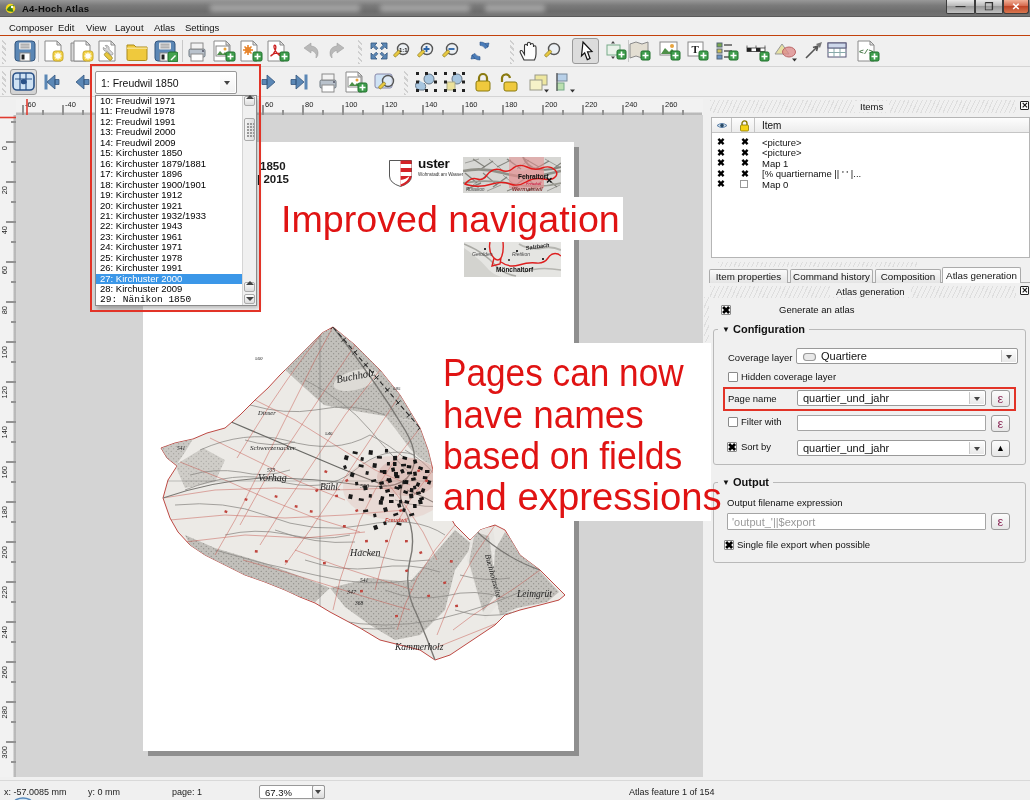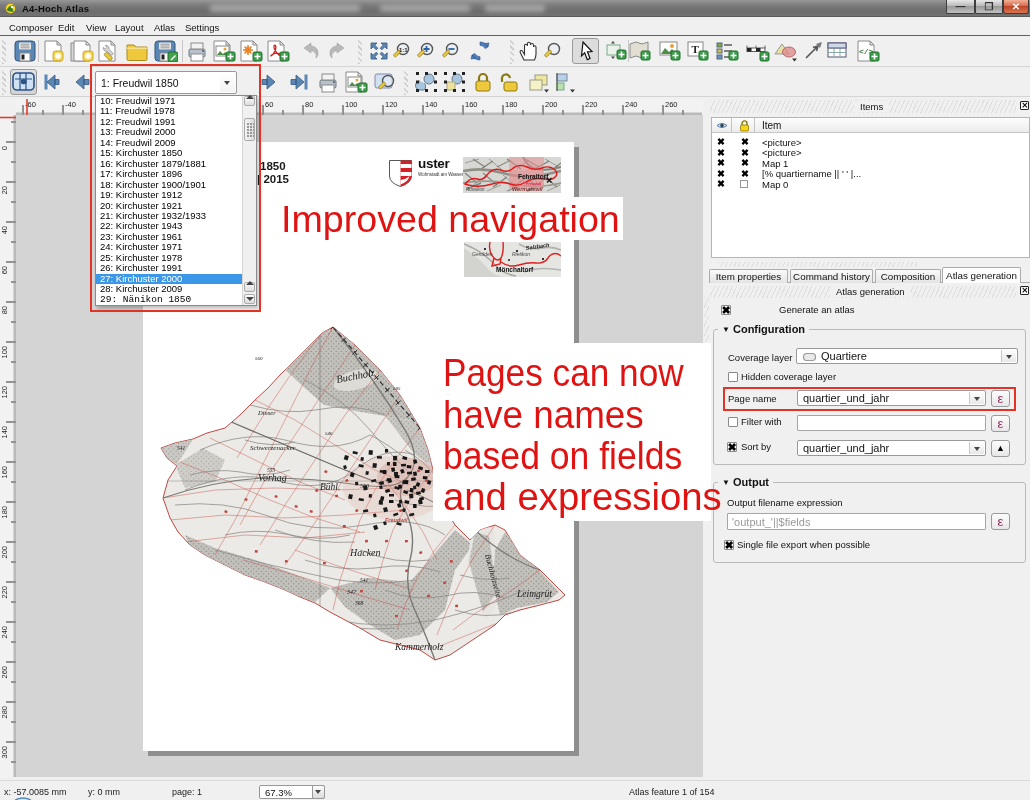--- a/index.html
+++ b/index.html
@@ -1560,21 +1560,21 @@
         <span class="txt">quartier_und_jahr</span>
         <span class="btn"></span>
       </div>
     <div class="epsbtn" style="left:281px;top:342.5px;color:#000;font-size:9px;">▲</div>
 
     <div class="grp" style="left:3px;top:385px;width:313px;height:81px;"></div>
     <div class="abs" style="left:8px;top:379px;background:#f0f0f0;padding:0 4px;font-size:11px;font-weight:bold;color:#111;">
       <span style="font-size:8px;vertical-align:1px;">▼</span>&nbsp;Output</div>
     <span class="lbl" style="left:17px;top:400px;">Output filename expression</span>
     <div class="abs" style="left:17px;top:416px;width:259px;height:17px;background:#fff;border:1px solid #a5a5a5;border-radius:1px;">
-      <span class="abs" style="left:4px;top:2px;font-size:11px;color:#9a9a9a;">'output_'||$fields</span>
+      <span class="abs" style="left:4px;top:2px;font-size:11px;color:#9a9a9a;">'output_'||$export</span>
       </div>
     <div class="epsbtn" style="left:281px;top:416px;">ε</div>
     <span class="cb checked" style="left:14px;top:443px;"></span>
     <span class="lbl" style="left:27px;top:442px;">Single file export when possible</span>
   </div>
 </div>
 
 <div class="abs" style="left:282px;top:197px;width:341px;height:43px;background:#fff;"></div>
 <div class="abs" style="left:281px;top:199px;font-size:36px;color:#e01313;white-space:nowrap;transform:scaleX(1.045);transform-origin:0 0;" id="redline1">Improved navigation</div>
 <div class="abs" style="left:433px;top:343px;width:278px;height:178px;background:#fff;"></div>

